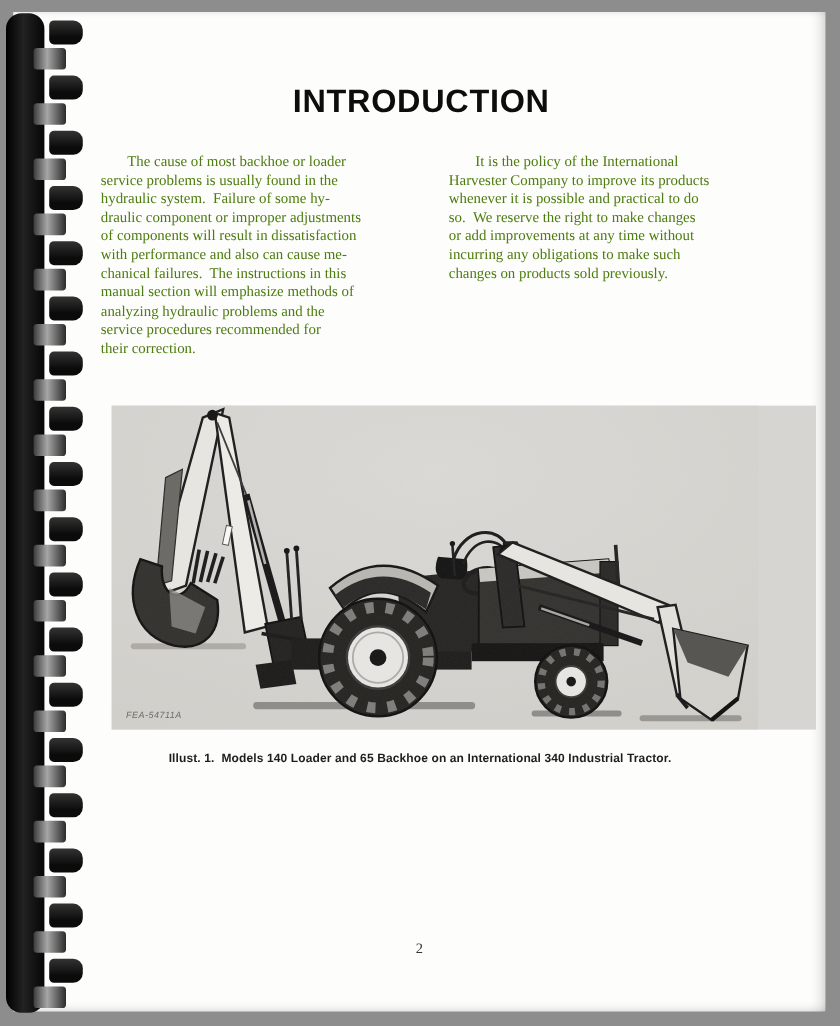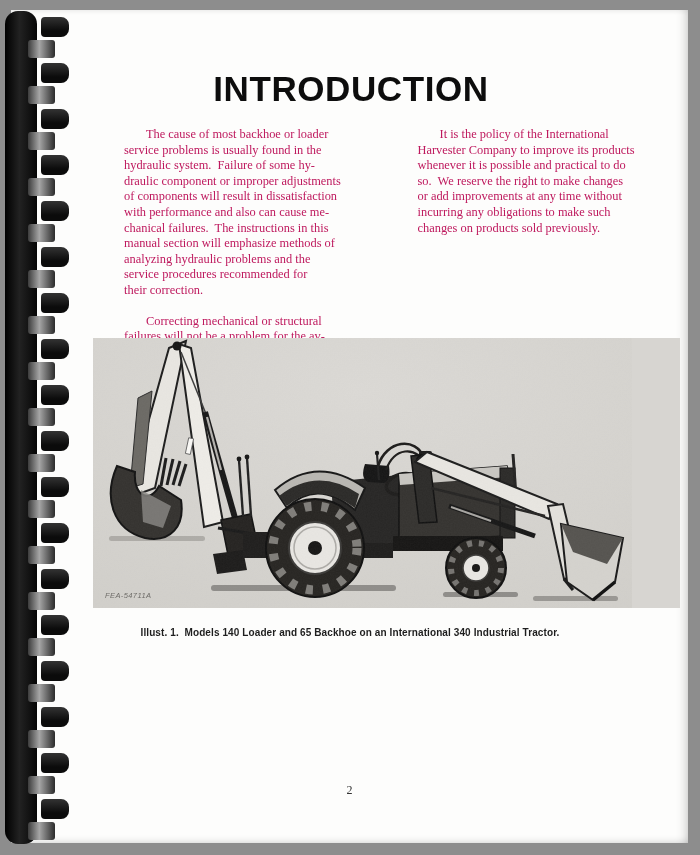--- a/index.html
+++ b/index.html
@@ -23,37 +23,36 @@
       inset 0 -7px 9px -7px rgba(0,0,0,.18),
       inset 0 5px 7px -6px rgba(0,0,0,.12);
   }
 
   .title {
     position: absolute;
     top: 59px; left: 50px; width: 580px;
     text-align: center;
     font-family: "Liberation Sans", sans-serif;
     font-weight: 700;
-    font-size: 35px;
+    font-size: 27px;
     letter-spacing: .6px;
     color: #0d0d0d;
   }
 
   .columns {
     position: absolute;
     top: 117px; left: 73px; width: 580px;
     display: flex;
     gap: 7px;
   }
   .col {
     width: 283px;
     font-size: 12.4px;
     line-height: 15.6px;
-    color: #be185d;
-    margin-left: 40px;
+    color: #4d7c0f;
   }
   .col p {
     margin: 0 0 15px 0;
     white-space: pre-wrap;
   }
   .col p.indent { text-indent: 22px; }
 
   
   .figure-photo {
     position: absolute;
@@ -133,22 +132,20 @@
 service problems is usually found in the
 hydraulic system.  Failure of some hy-
 draulic component or improper adjustments
 of components will result in dissatisfaction
 with performance and also can cause me-
 chanical failures.  The instructions in this
 manual section will emphasize methods of
 analyzing hydraulic problems and the
 service procedures recommended for
 their correction.</p>
-      <p class="indent">Correcting mechanical or structural
-failures will not be a problem for the av-</p>
     </div>
     <div class="col">
       <p class="indent">It is the policy of the International
 Harvester Company to improve its products
 whenever it is possible and practical to do
 so.  We reserve the right to make changes
 or add improvements at any time without
 incurring any obligations to make such
 changes on products sold previously.</p>
     </div>

